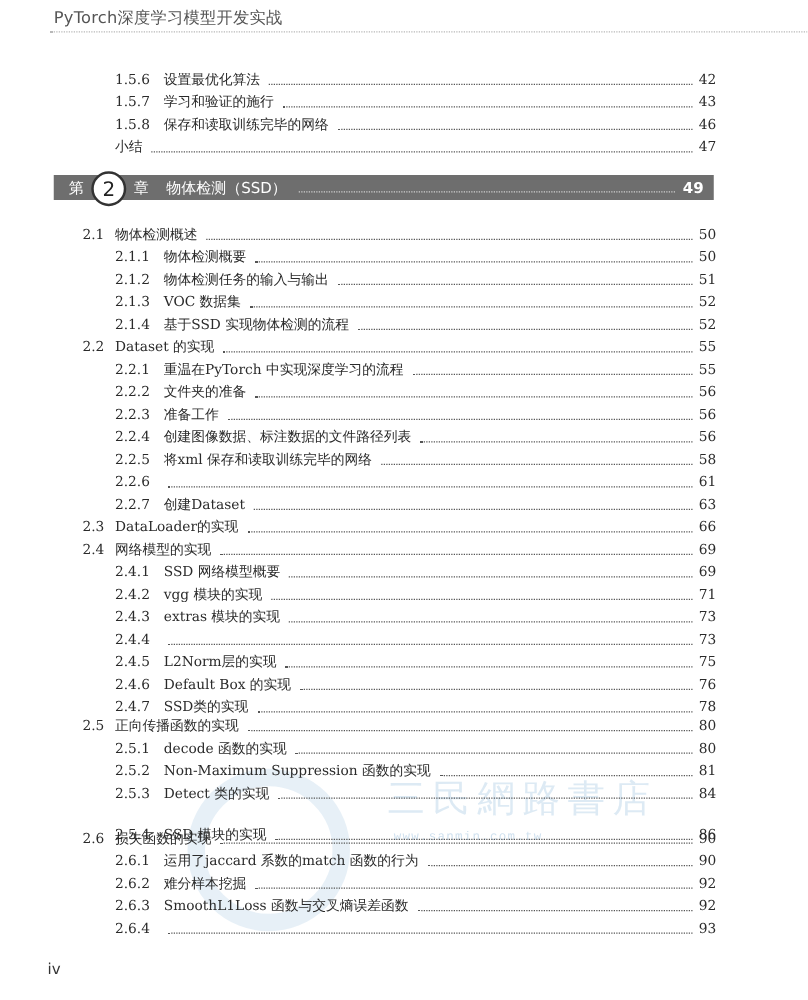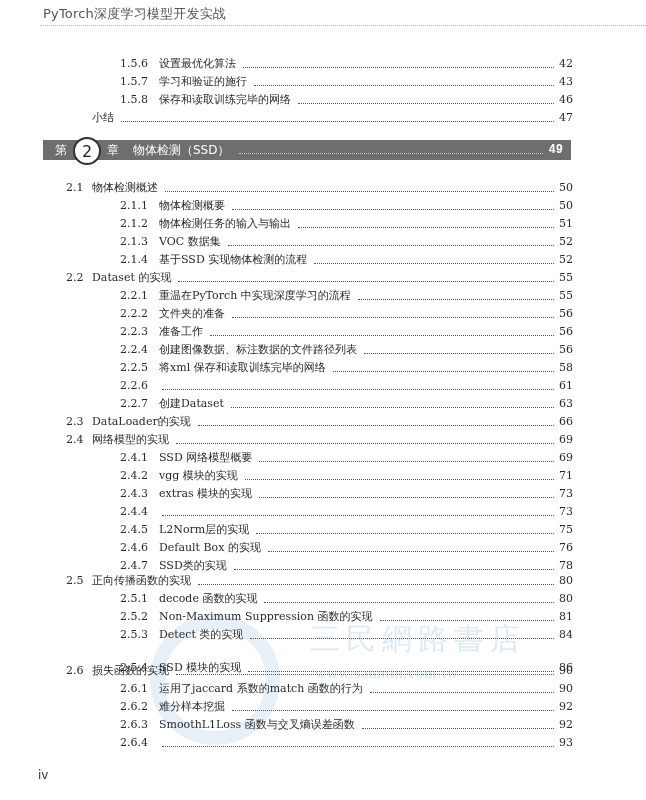--- a/index.html
+++ b/index.html
@@ -19,57 +19,57 @@
     .toc-row {
       position: absolute; height: 18px; display: flex; align-items: center;
       font-size: 11px; line-height: 18px; white-space: nowrap;
     }
     .toc-row .num { display: inline-block; flex: 0 0 auto; }
     .toc-row .title { flex: 0 0 auto; padding-right: 4px; }
     .toc-row .leader {
       flex: 1 1 auto; height: 0; border-bottom: 1px dotted #555; margin: 0 3px; position: relative; top: 3px;
     }
     .toc-row .page { flex: 0 0 auto; text-align: right; width: 16px; }
-    .lvl-sub { left: 92px; right: 73px; margin-left: 28px; }
+    .lvl-sub { left: 92px; right: 73px; }
     .lvl-sub .num { width: 39px; }
     .lvl-sec { left: 66px; right: 73px; }
     .lvl-sec .num { width: 26px; }
     .lvl-plain { left: 92px; right: 73px; }
 
     .chapter-bar {
       position: absolute; left: 43px; top: 140px; width: 528px; height: 20px;
       background: #6e6e6e; color: #ffffff;
       font-family: "DejaVu Sans", "Liberation Sans", sans-serif; font-size: 12px;
       display: flex; align-items: center;
     }
     .chapter-bar .di { margin-left: 12px; }
     .chapter-circle {
       width: 28px; height: 28px; border-radius: 50%; background: #fff; border: 2px solid #333;
       color: #222; font-size: 16px; display: flex; align-items: center; justify-content: center;
       margin: 0 6px; box-sizing: border-box; position: relative; top: 1px;
     }
     .chapter-bar .zhang { margin-right: 14px; }
     .chapter-bar .ch-title { padding-right: 4px; text-align: right; }
     .chapter-bar .ch-leader { flex: 1 1 auto; border-bottom: 1px dotted #cfcfcf; margin: 0 6px; position: relative; top: 3px; }
-    .chapter-bar .ch-page { margin-right: 8px; font-weight: bold; font-family: Liberation Mono, monospace; }
+    .chapter-bar .ch-page { margin-right: 8px; font-weight: bold; }
 
     .watermark {
       position: absolute; left: 150px; top: 615px; width: 400px; height: 90px; pointer-events: none;
     }
     .wm-circle {
       position: absolute; left: 0; top: 0; width: 130px; height: 130px; border-radius: 50%;
       border: 14px solid rgba(120,170,210,0.18); box-sizing: border-box;
     }
     .wm-text {
       position: absolute; left: 160px; top: 4px; font-size: 30px; color: rgba(120,170,210,0.25);
       font-family: Liberation Sans, sans-serif; letter-spacing: 6px;
     }
     .wm-url {
-      position: absolute; left: 165px; top: 50px; font-size: 15px; color: rgba(120,170,210,0.35);
-      font-family: Liberation Serif, serif; letter-spacing: 1px;
+      position: absolute; left: 165px; top: 50px; font-size: 10px; color: rgba(120,170,210,0.35);
+      font-family: Liberation Mono, monospace; letter-spacing: 1px;
     }
     .folio {
       position: absolute; left: 38px; top: 768px; font-size: 12px;
       font-family: "DejaVu Sans", "Liberation Sans", sans-serif; color: #333;
     }
   </style>
 </head>
 <body>
 
 <div class="running-head">PyTorch深度学习模型开发实战</div>

